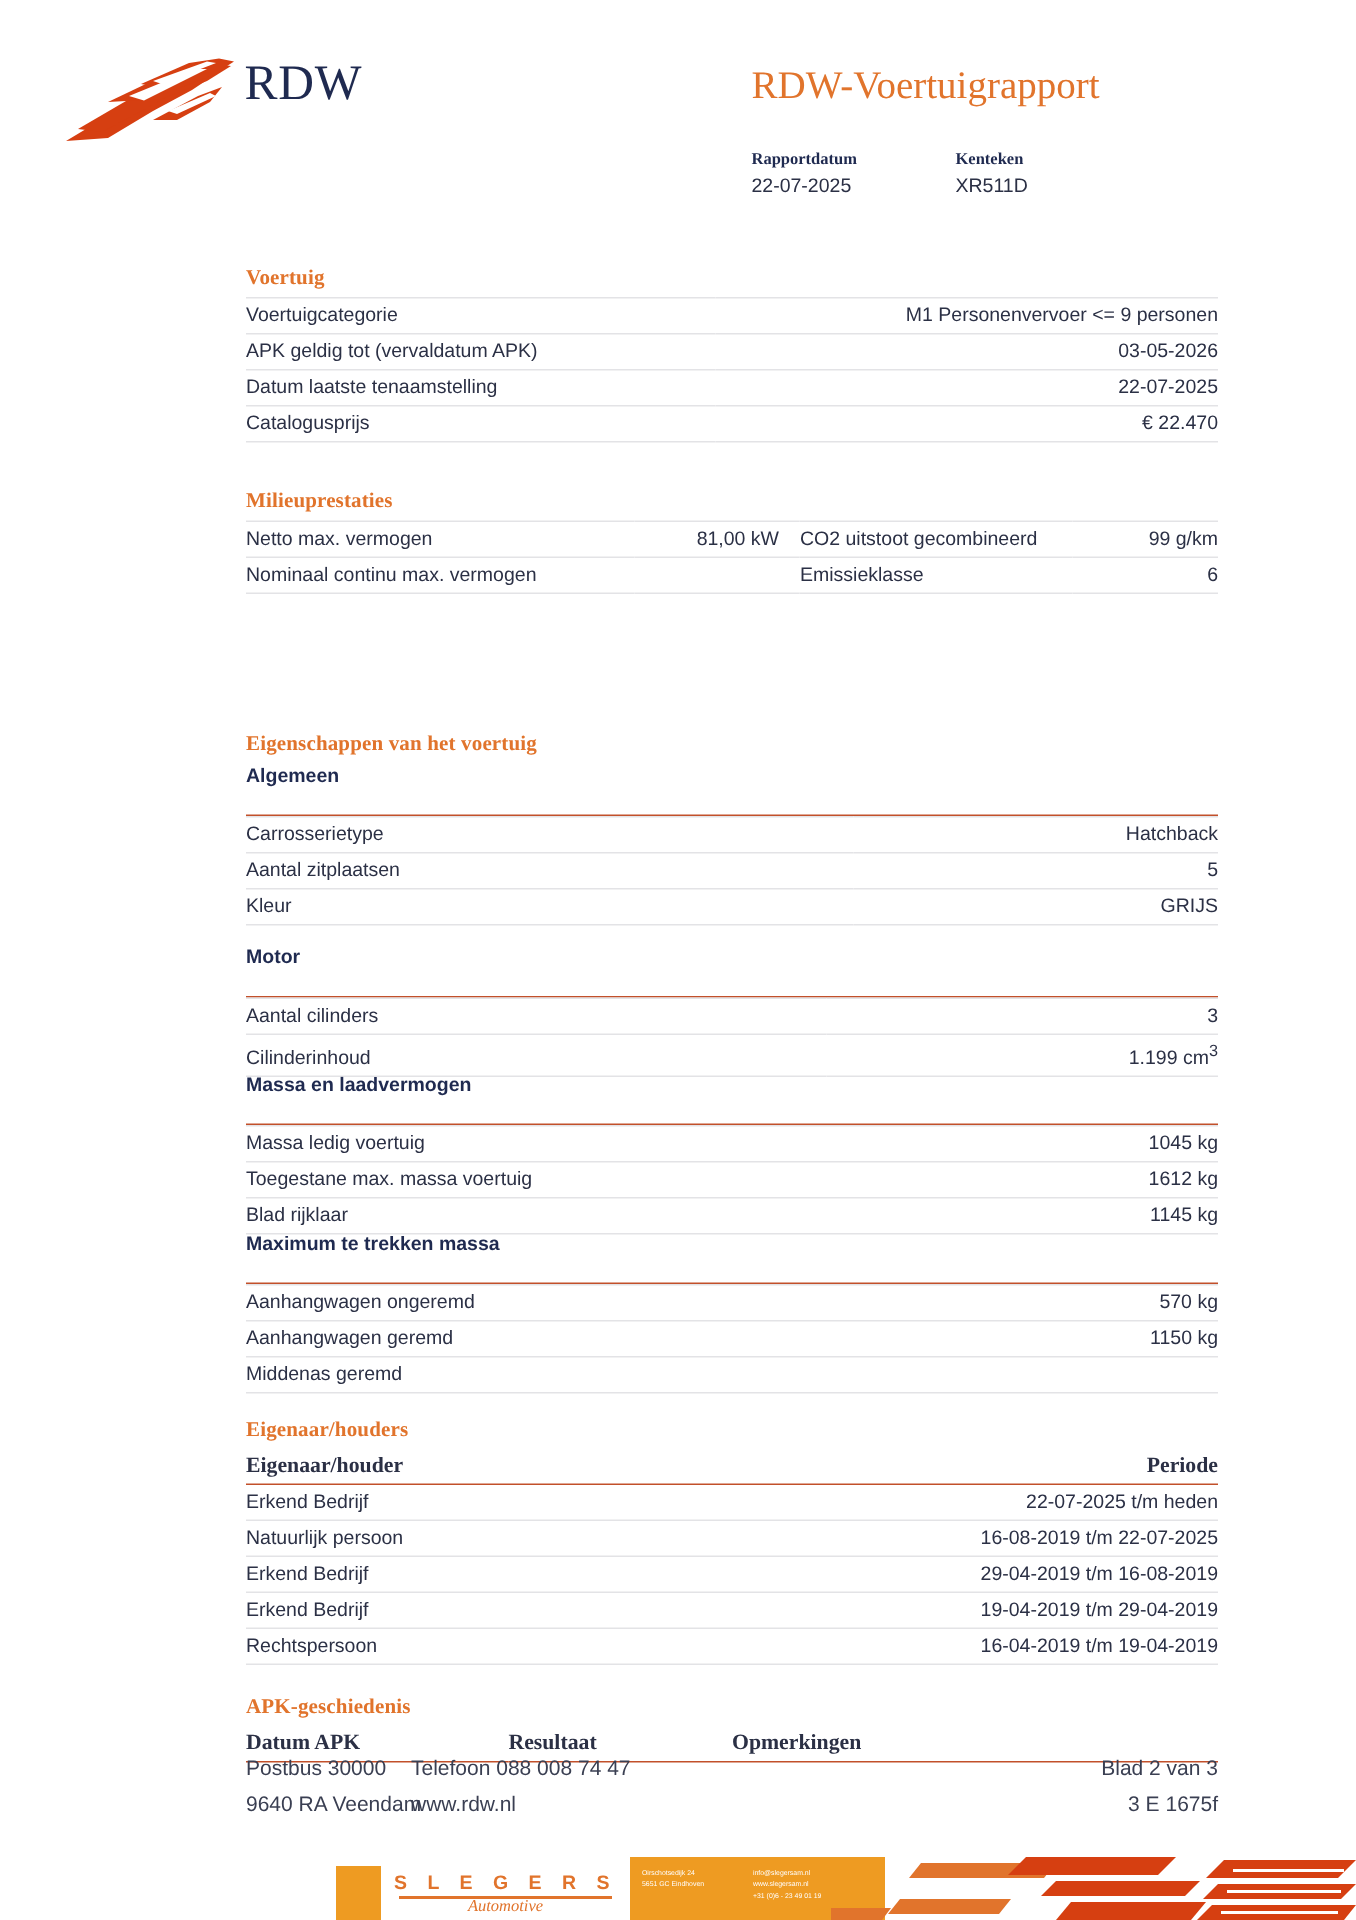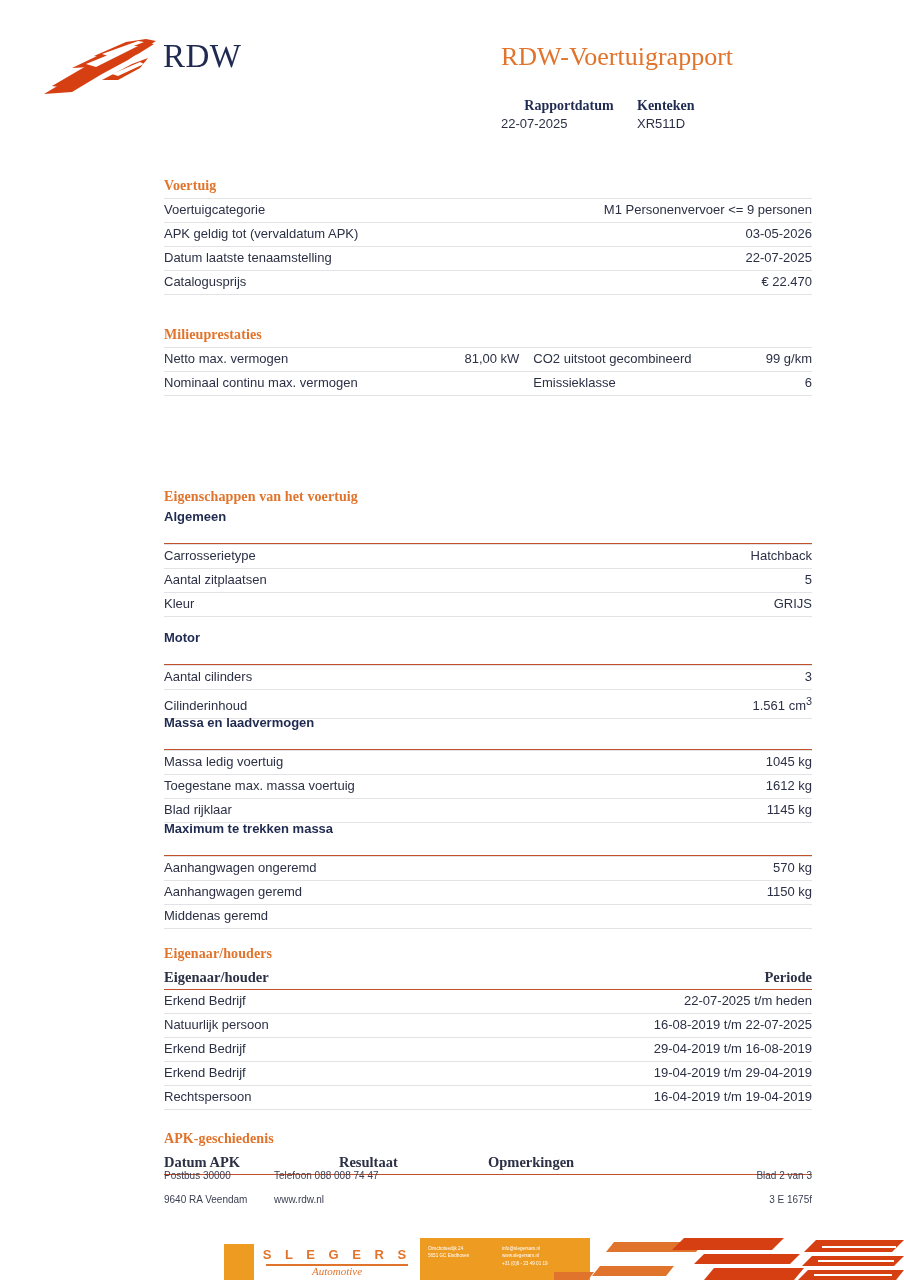--- a/index.html
+++ b/index.html
@@ -43,24 +43,23 @@
     color: #E1742C;
     white-space: nowrap;
   }
 
   .meta { position: absolute; left: 501px; top: 98px; }
   .meta-col { display: inline-block; vertical-align: top; }
   .meta-col.first { width: 136px; }
   .meta-label {
     font-family: "Liberation Serif", serif;
     font-weight: bold;
-    font-size: 14px;
+    font-size: 11px;
     color: #1f2a50;
     line-height: 16px;
-    text-align: center;
   }
   .meta-value {
     font-size: 13px;
     color: #2b3045;
     line-height: 20px;
   }
 
   
   .section { position: absolute; left: 164px; width: 648px; }
 
@@ -126,21 +125,21 @@
     line-height: 0;
     font-size: 0;
     border-bottom: none !important;
   }
 
   
   .footer {
     position: absolute;
     left: 164px; top: 1170px;
     width: 648px;
-    font-size: 10px;
+    font-size: 14px;
     color: #3a3f52;
   }
   .footer-row { position: relative; height: 24px; }
   .f-a { position: absolute; left: 0; }
   .f-b { position: absolute; left: 110px; }
   .f-c { position: absolute; right: 0; text-align: right; }
 
   
   .banner {
     position: absolute;
@@ -301,21 +300,21 @@
     <div class="sub-title">Motor</div>
     <div class="sub-rule"></div>
     <table class="rows">
       <tbody>
           <tr>
         <td class="lbl">Aantal cilinders</td>
         <td class="val">3</td>
       </tr>
       <tr>
         <td class="lbl">Cilinderinhoud</td>
-        <td class="val"><span>1.561 cm</span><sup>3</sup></td>
+        <td class="val"><span>1.199 cm</span><sup>3</sup></td>
       </tr>
     </tbody>
       </table>
   </div>
 
   <div class="section" style="top:715px;">
     <div class="sub-title">Massa en laadvermogen</div>
     <div class="sub-rule"></div>
     <table class="rows">
       <tbody>

